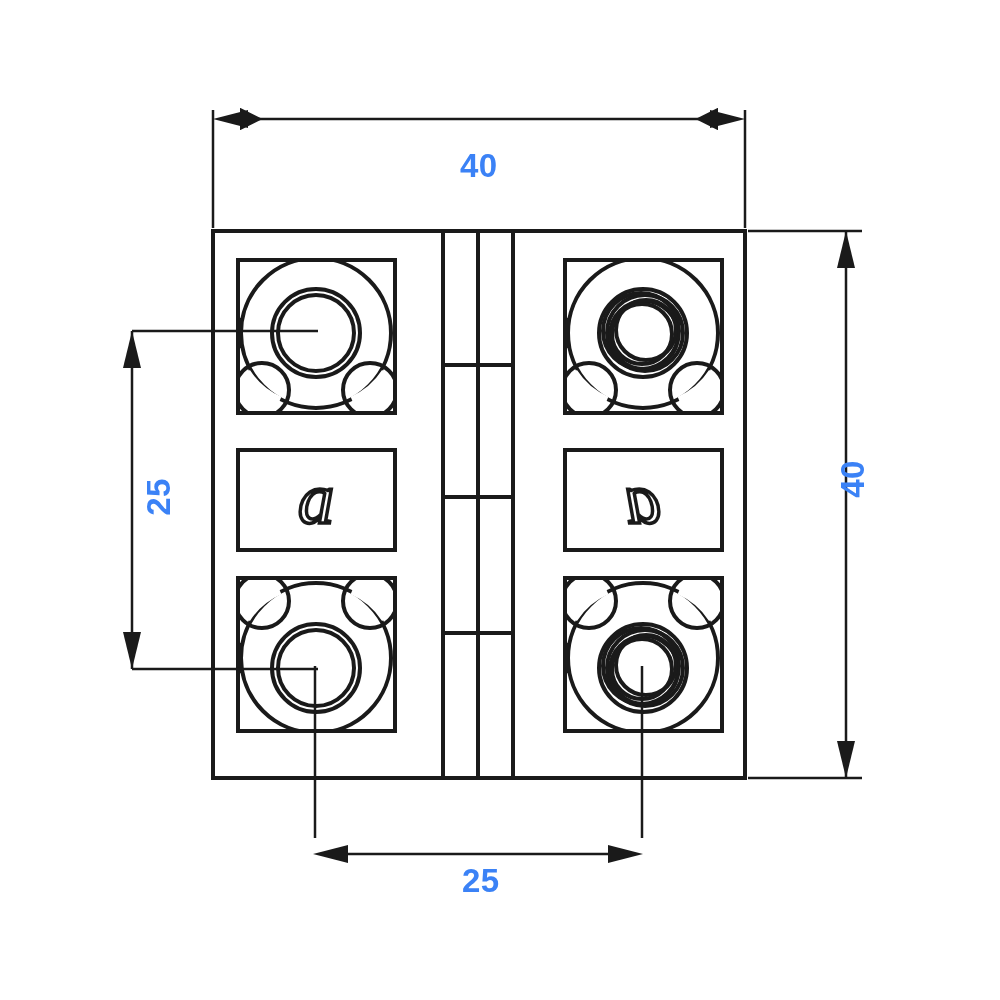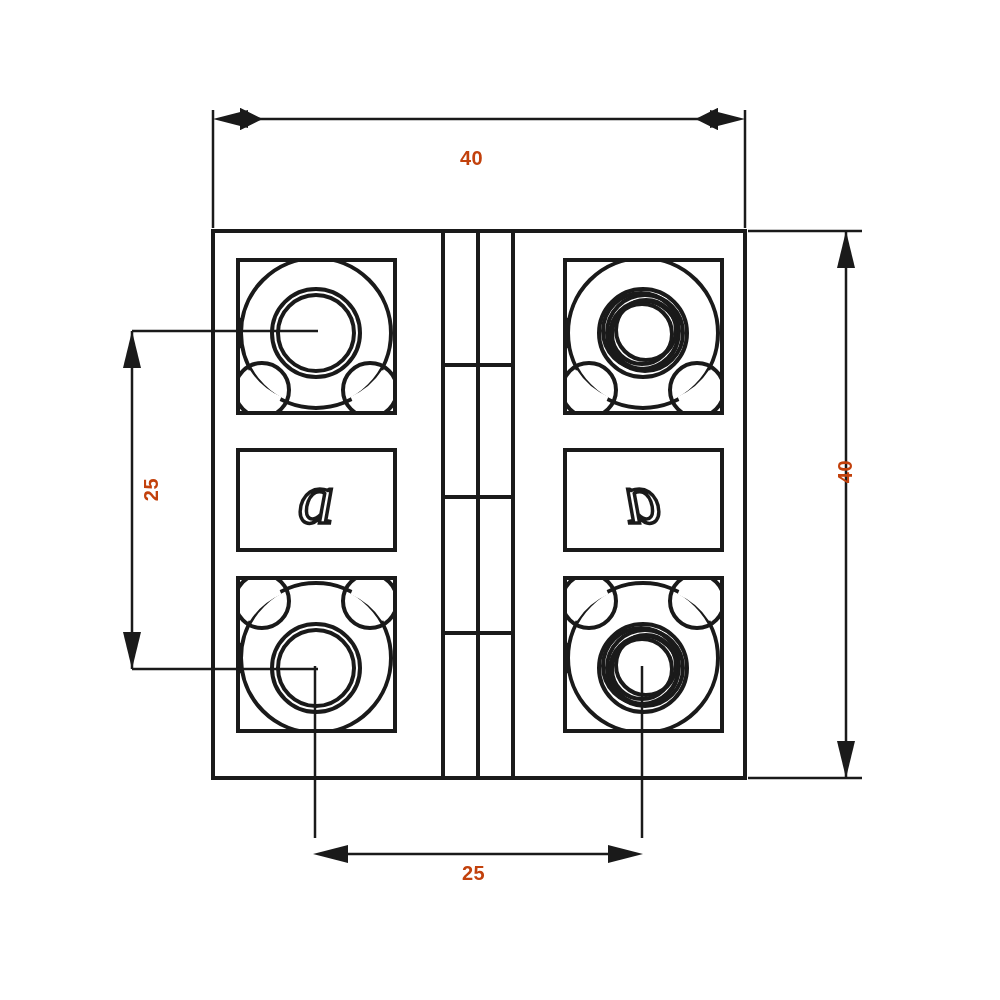--- a/index.html
+++ b/index.html
@@ -21,22 +21,22 @@
     position: absolute;
     left: 0;
     top: 0;
     width: 1000px;
     height: 1000px;
   }
   .dim-text {
     position: absolute;
     font-family: "Liberation Sans", sans-serif;
     font-weight: bold;
-    font-size: 20px;
-    color: #c2410c;
+    font-size: 33px;
+    color: #3b82f6;
     letter-spacing: 0.5px;
     white-space: nowrap;
   }
   .rot-ccw { transform: rotate(-90deg); transform-origin: 50% 50%; }
 </style>
 </head>
 <body>
 
 <div id="stage">
 

